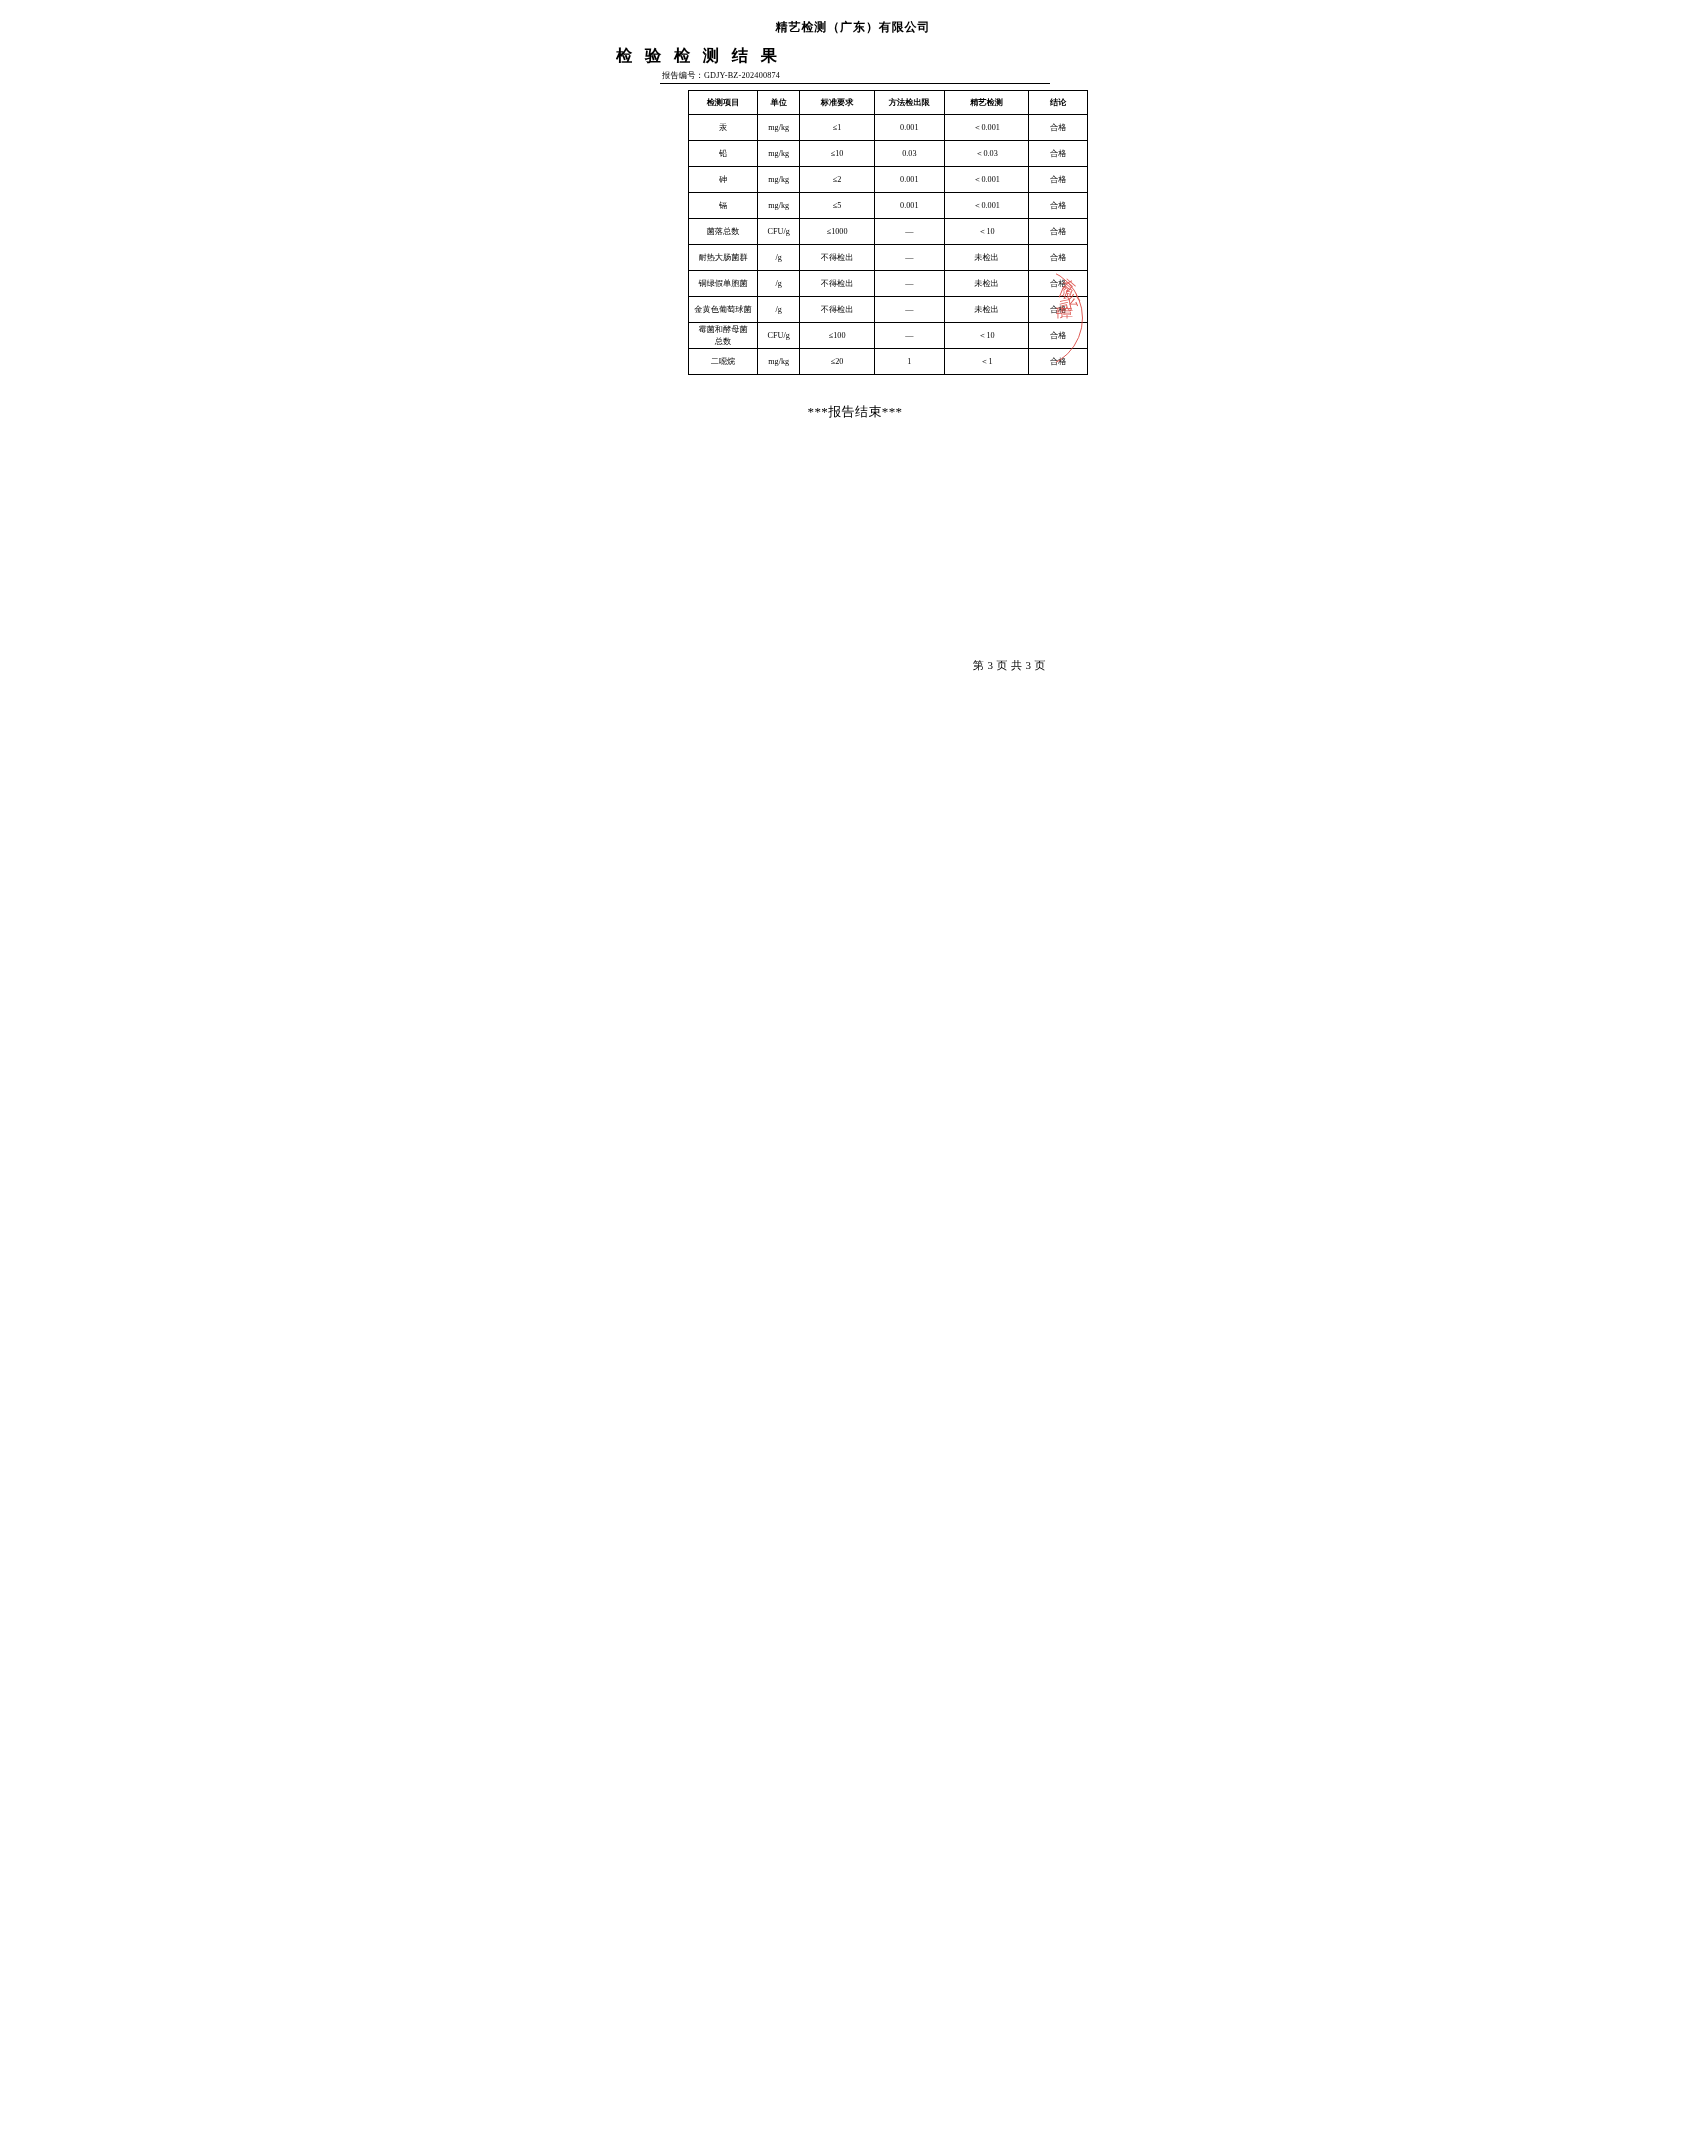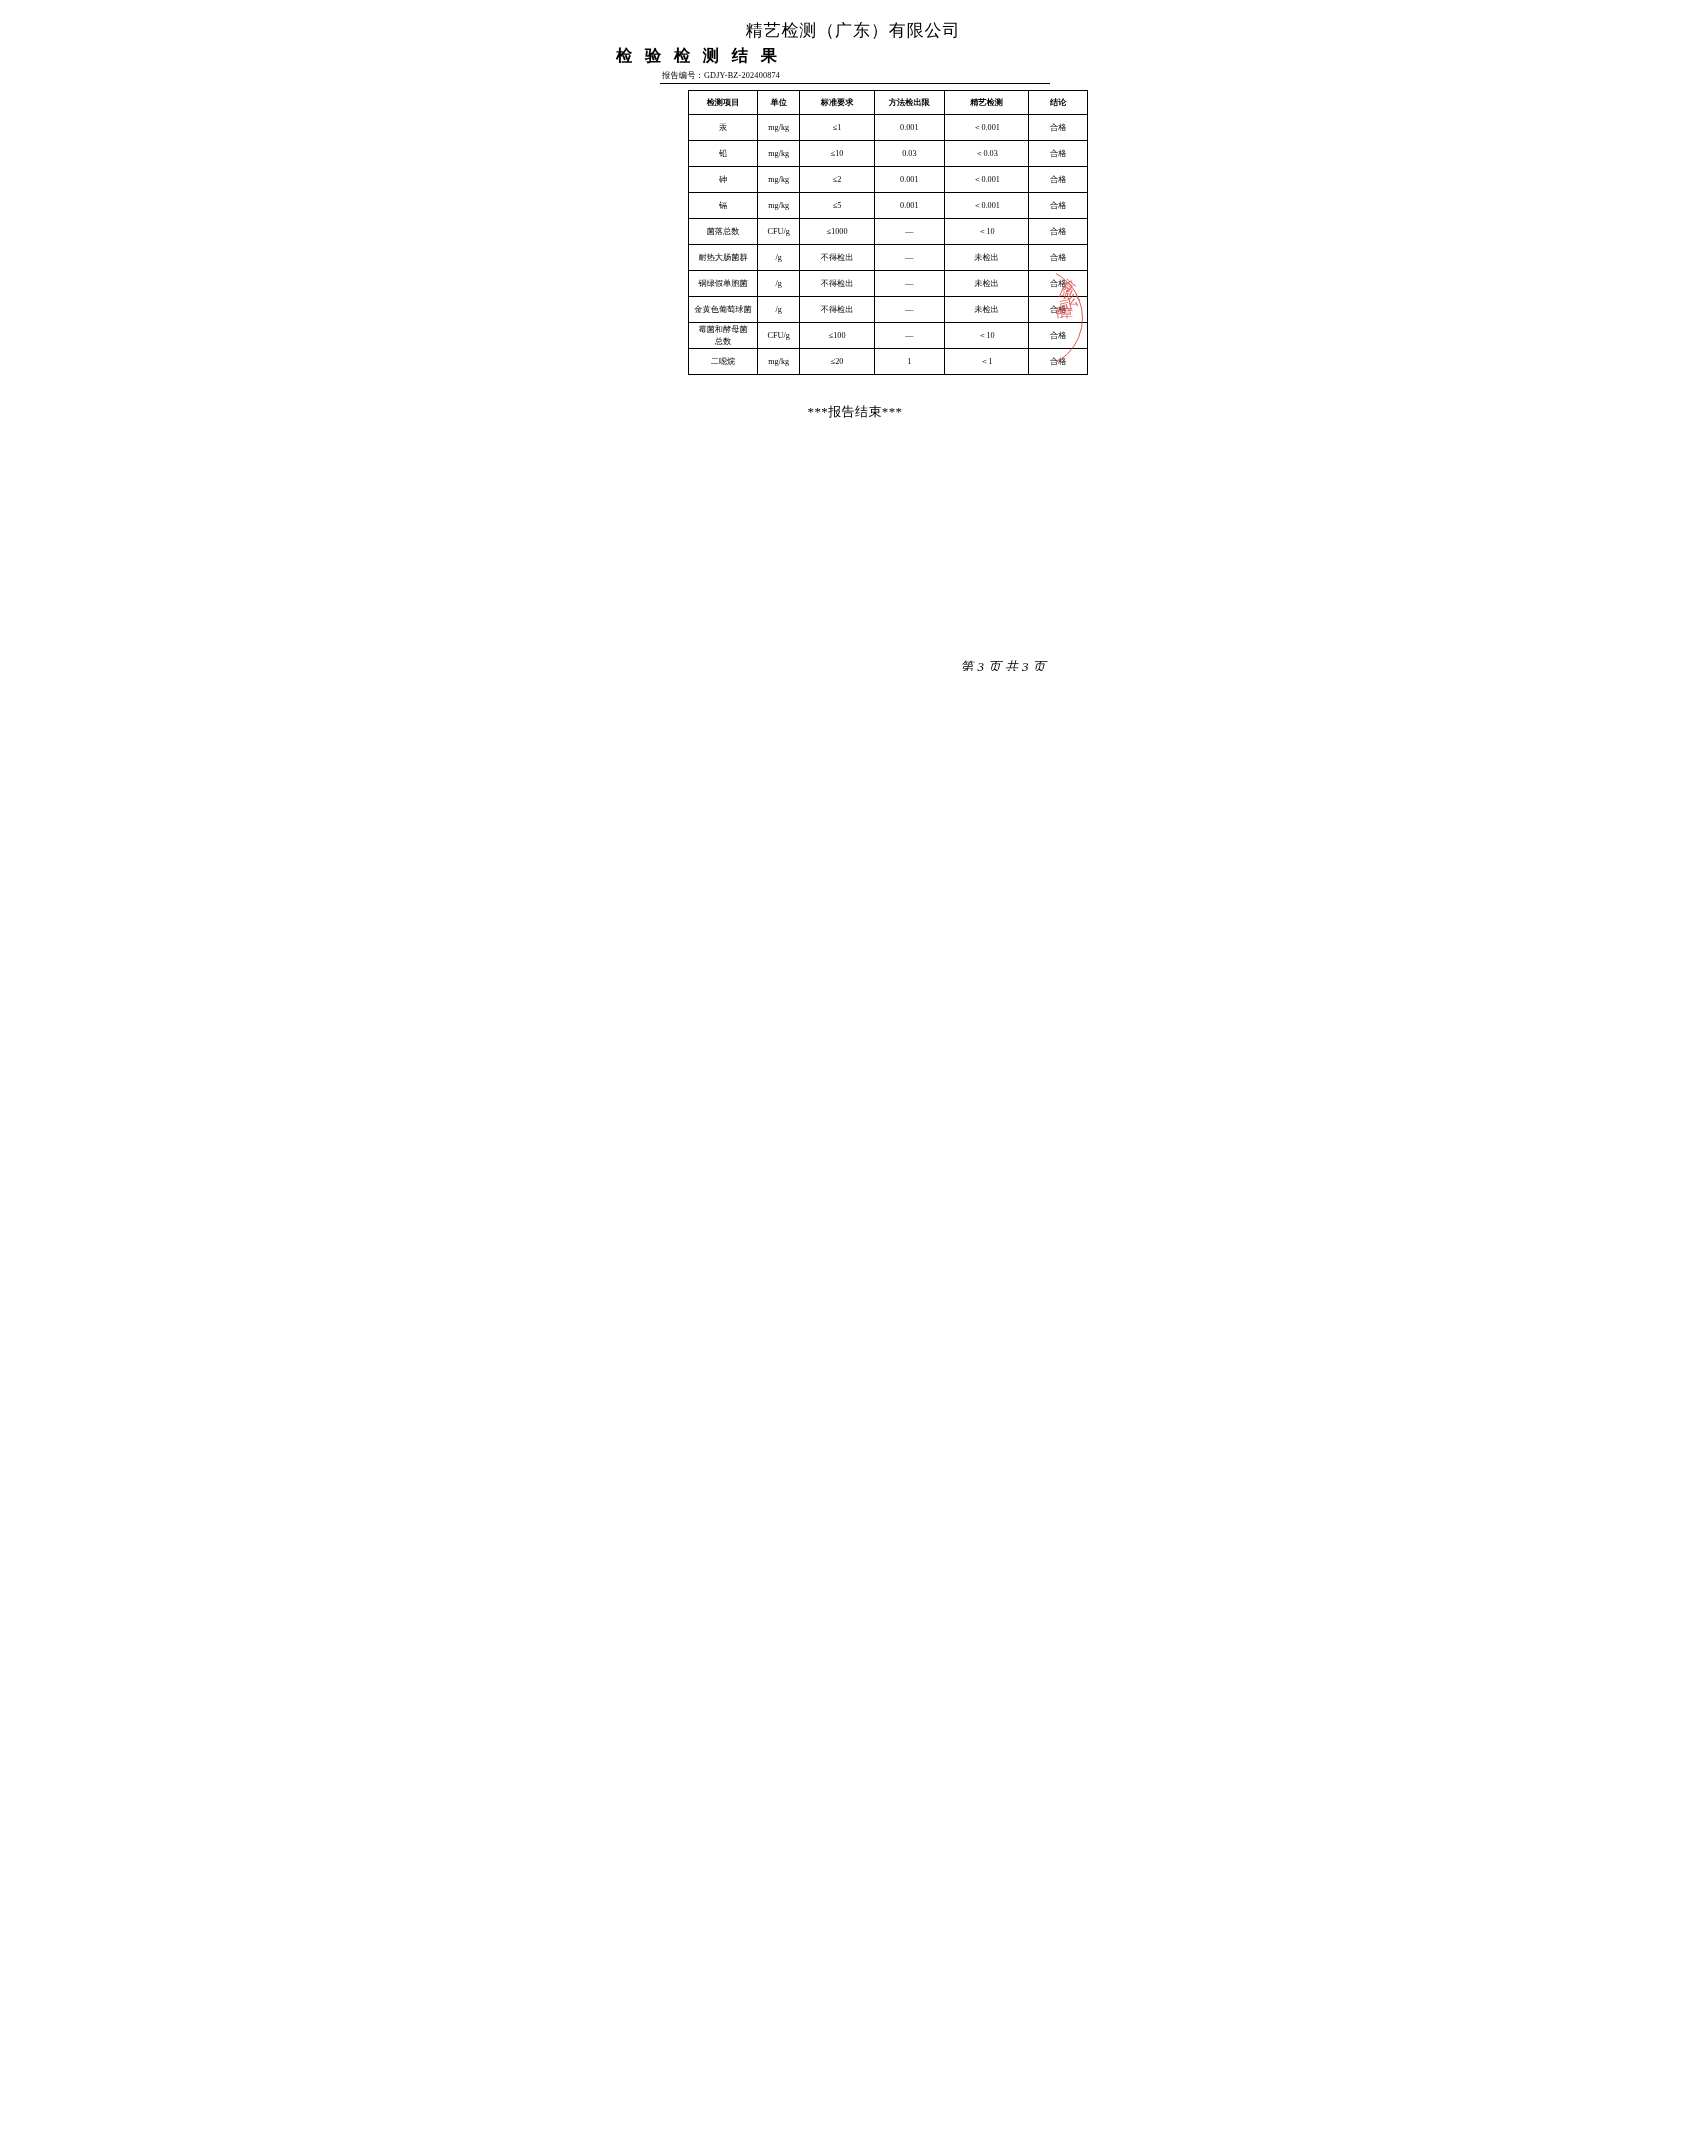--- a/index.html
+++ b/index.html
@@ -7,21 +7,21 @@
     position:relative;
     width:474px;height:671px;
     margin:0 auto;
     background:#ffffff;
     overflow:hidden;
     font-family:"Liberation Serif","DejaVu Serif",serif;
     color:#000;
   }
   .title1{
     position:absolute;top:19px;left:0;width:100%;
-    text-align:center;font-size:17px;font-weight:400;letter-spacing:0.9px;
+    text-align:center;font-size:12px;font-weight:700;letter-spacing:0.9px;
   }
   .title2{
     position:absolute;top:45px;left:0;width:100%;
     text-align:left;font-size:16.3px;font-weight:700;letter-spacing:4.3px;
   }
   .report-line{
     position:absolute;top:70px;left:46px;
     font-size:8.2px;letter-spacing:0.2px;
   }
   .rule{
@@ -59,21 +59,21 @@
     transform-origin:center;line-height:1;
   }
   .s1{left:6px;top:9px;transform:rotate(40deg);}
   .s2{left:3.9px;top:17px;transform:rotate(22deg);}
   .s3{left:12px;top:23px;transform:rotate(8deg);}
   .s4{left:4.3px;top:29px;transform:rotate(-12deg);}
   .s5{left:-4.3px;top:37px;font-size:12px;}
   .s6{left:5.2px;top:37px;font-size:12px;}
   .pagefoot{
     position:absolute;top:658px;right:44px;
-    font-size:13px;letter-spacing:0.4px;font-style:italic;
+    font-size:11px;letter-spacing:0.4px;
   }
 </style>
 </head>
 <body>
 
 <div class="page">
 
   <div class="title1">精艺检测（广东）有限公司</div>
   <div class="title2">检 验 检 测 结 果</div>
 

